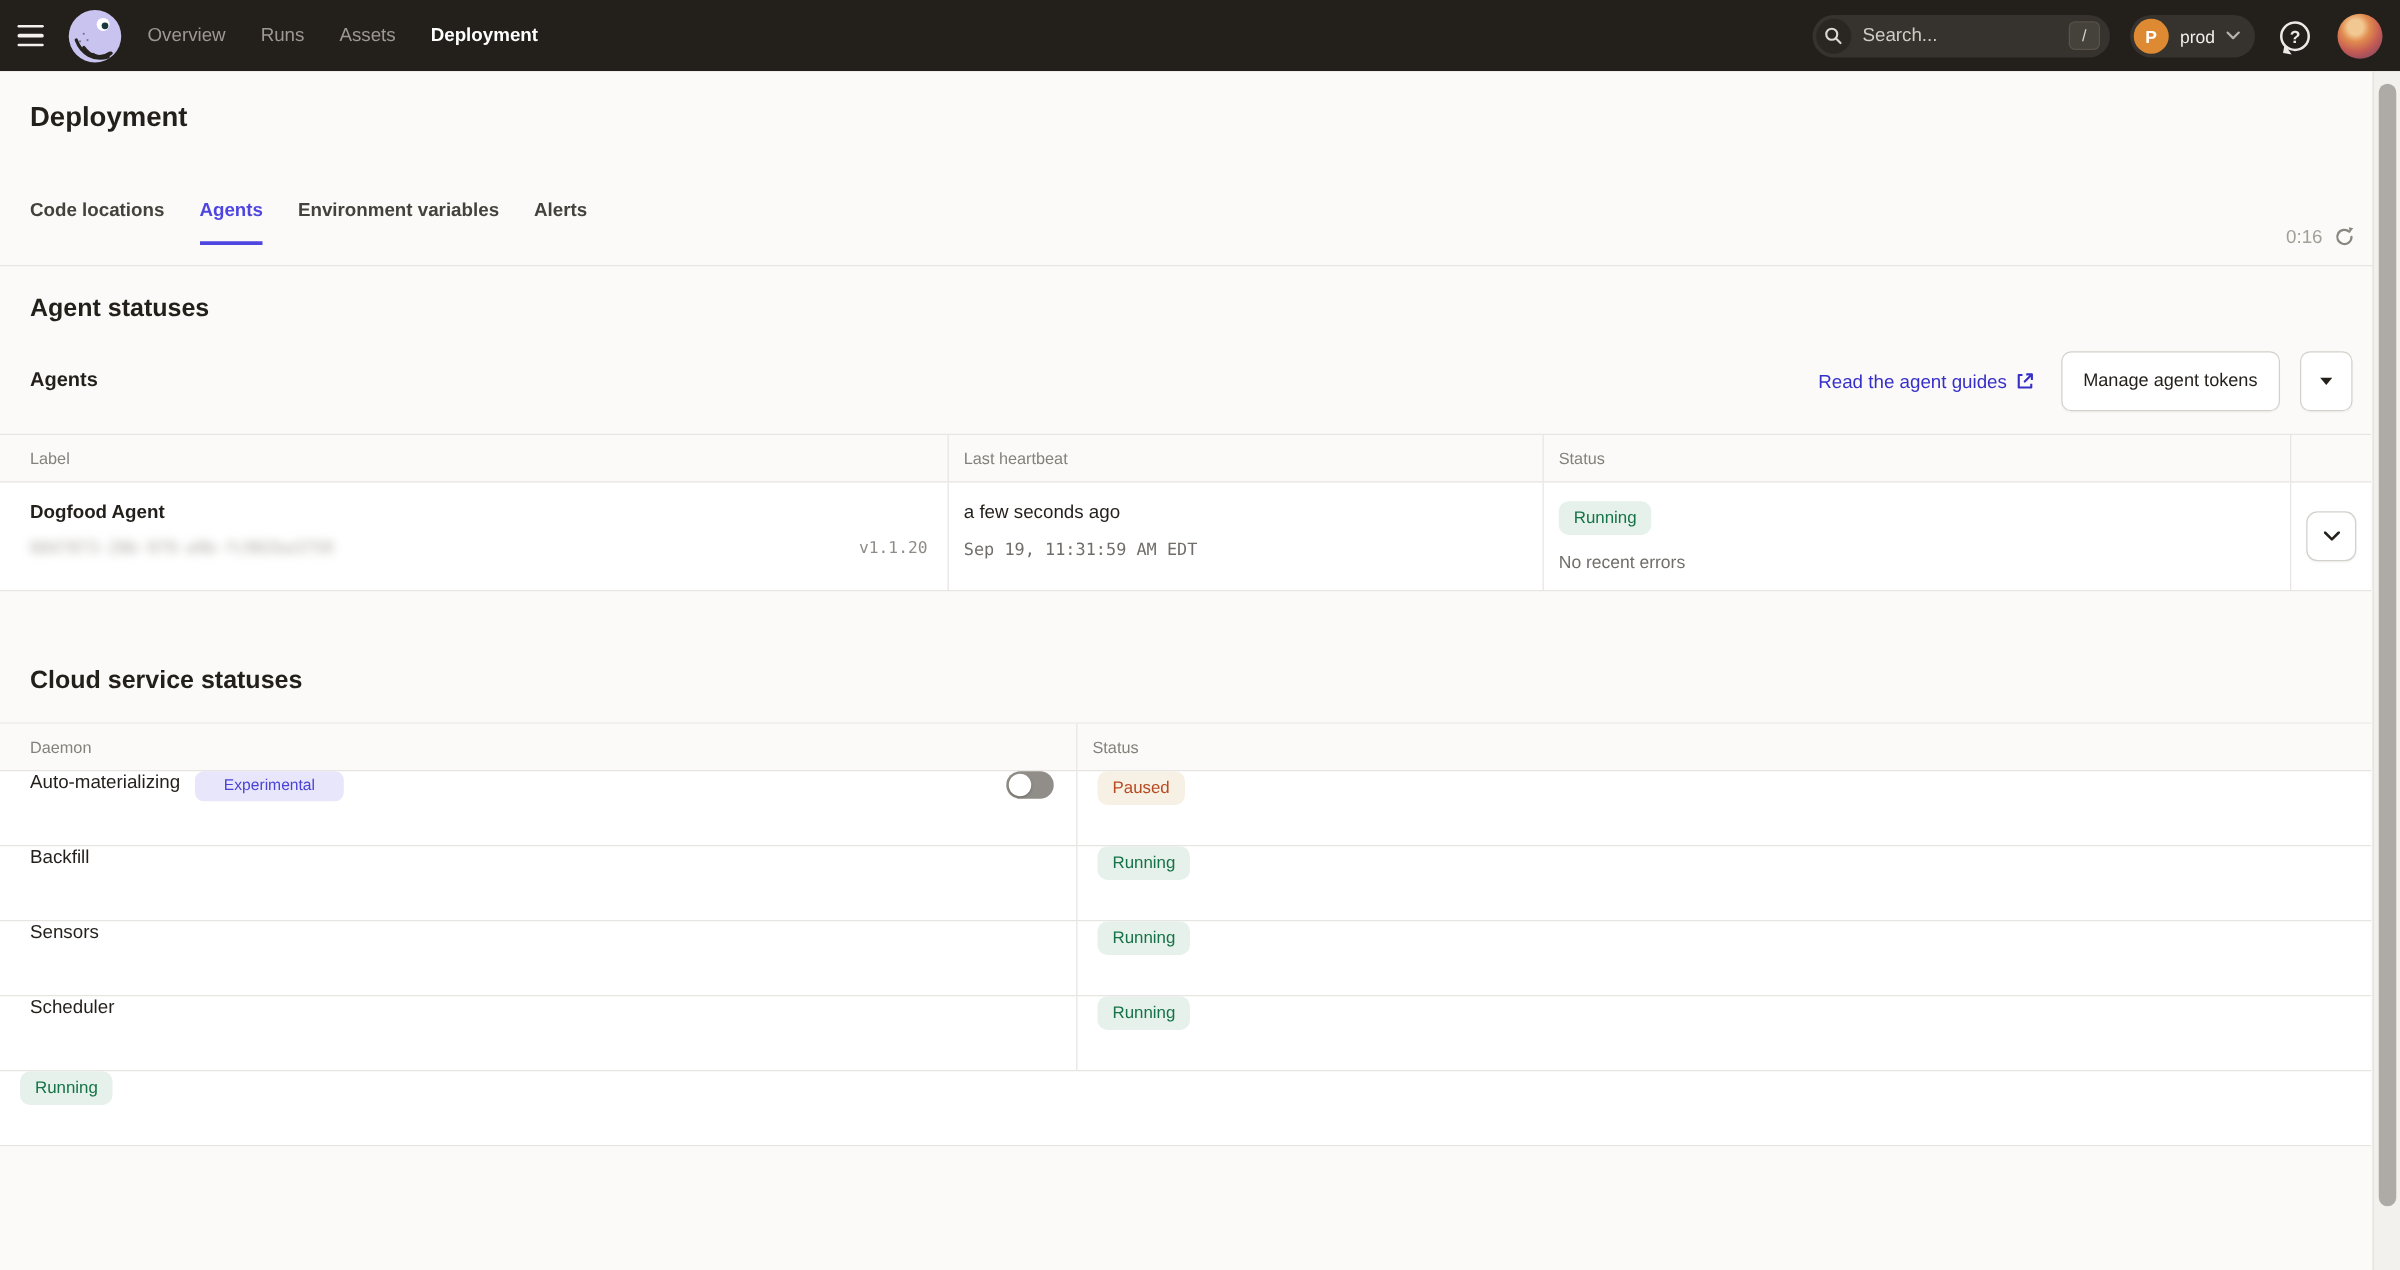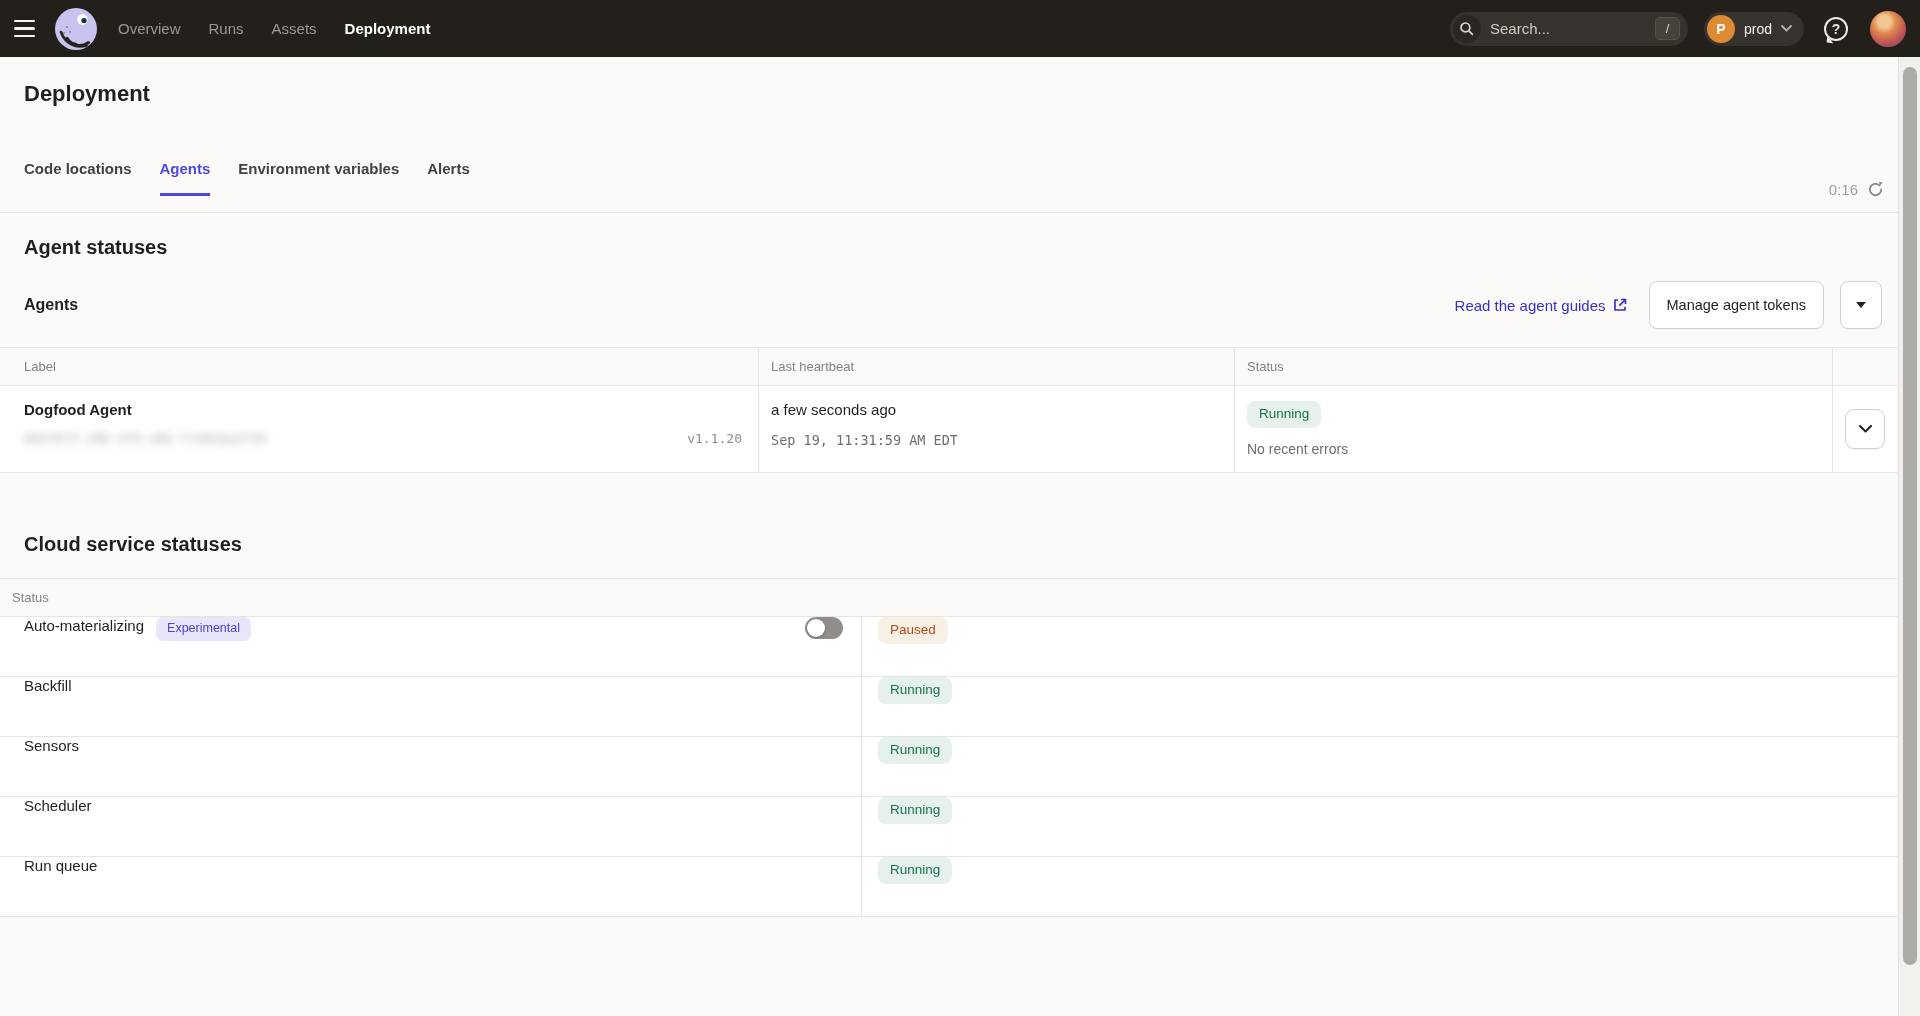--- a/index.html
+++ b/index.html
@@ -71,21 +71,21 @@
   .agent-version { font-family:"DejaVu Sans Mono",monospace; font-size:13px; color:#8F8C87; padding-right:4px; }
   .hb-rel { font-size:15px; color:#231F1B; }
   .hb-ts { font-family:"DejaVu Sans Mono",monospace; font-size:13.5px; color:#716E69; margin-top:14px; }
   .status-detail { font-size:14px; color:#716E69; margin-top:13px; }
   .cell-btn { display:flex; align-items:center; justify-content:center; border-right:none; }
   .row-expand-btn { width:40px; height:40px; background:#FFF; border:1px solid #D4D1CC; border-radius:9px; cursor:pointer; display:flex; align-items:center; justify-content:center; color:#231F1B; box-shadow:0 1px 1px rgba(0,0,0,0.03); }
 
   .badge { display:inline-block; padding:5px 12px; border-radius:8px; font-size:13.5px; font-weight:500; line-height:1.25; }
   .badge-running { background:var(--running-bg); color:var(--running-text); }
   .badge-paused { background:var(--paused-bg); color:var(--paused-text); }
-  .badge-exp { background:var(--experimental-bg); color:var(--experimental-text); font-size:12.5px; padding:4px 11px; border-radius:7px; margin-left:12px; }
+  .badge-exp { background:var(--experimental-bg); color:var(--experimental-text); font-size:12.5px; padding:4px 23px; border-radius:7px; margin-left:12px; }
 
   .cloud-heading { top:476px; }
   .cloud-body .cell { display:flex; align-items:flex-start; padding:0 16px; height:59px; }
   .daemon-cell { justify-content:flex-start; }
   .daemon-label { font-size:15px; color:#231F1B; }
   .daemon-spacer { flex:1; }
   .toggle { width:38px; height:22px; border-radius:11px; background:#918D88; border:none; position:relative; cursor:pointer; margin-right:2px; }
   .toggle .knob { position:absolute; top:2px; left:2px; width:18px; height:18px; border-radius:50%; background:#FFFFFF; box-shadow:0 1px 2px rgba(0,0,0,0.25); }
 
   
@@ -224,20 +224,21 @@
             </svg>
         </button>
       </div>
     </div>
   </section>
 
   <h2 class="section-heading cloud-heading">Cloud service statuses</h2>
 
   <section class="table cloud-table">
     <div class="trow cloud-cols thead">
+      <div class="cell first">Daemon</div>
       <div class="cell">Status</div>
     </div>
 
     <div class="trow cloud-cols cloud-body">
       <div class="cell first daemon-cell">
         <span class="daemon-label">Auto-materializing</span>
         <span class="badge badge-exp">Experimental</span>
         <span class="daemon-spacer"></span>
         <button class="toggle">
             <span class="knob"></span>
@@ -269,23 +270,20 @@
     <div class="trow cloud-cols cloud-body">
       <div class="cell first daemon-cell">
           <span class="daemon-label">Scheduler</span>
         </div>
       <div class="cell daemon-cell">
           <span class="badge badge-running">Running</span>
         </div>
     </div>
 
     <div class="trow cloud-cols cloud-body">
-      <div class="cell first daemon-cell">
-          <span class="daemon-label">Run queue</span>
-        </div>
       <div class="cell daemon-cell">
           <span class="badge badge-running">Running</span>
         </div>
     </div>
   </section>
 
 </main>
 
 <div class="scrollbar">
   <div class="scroll-thumb"></div>

